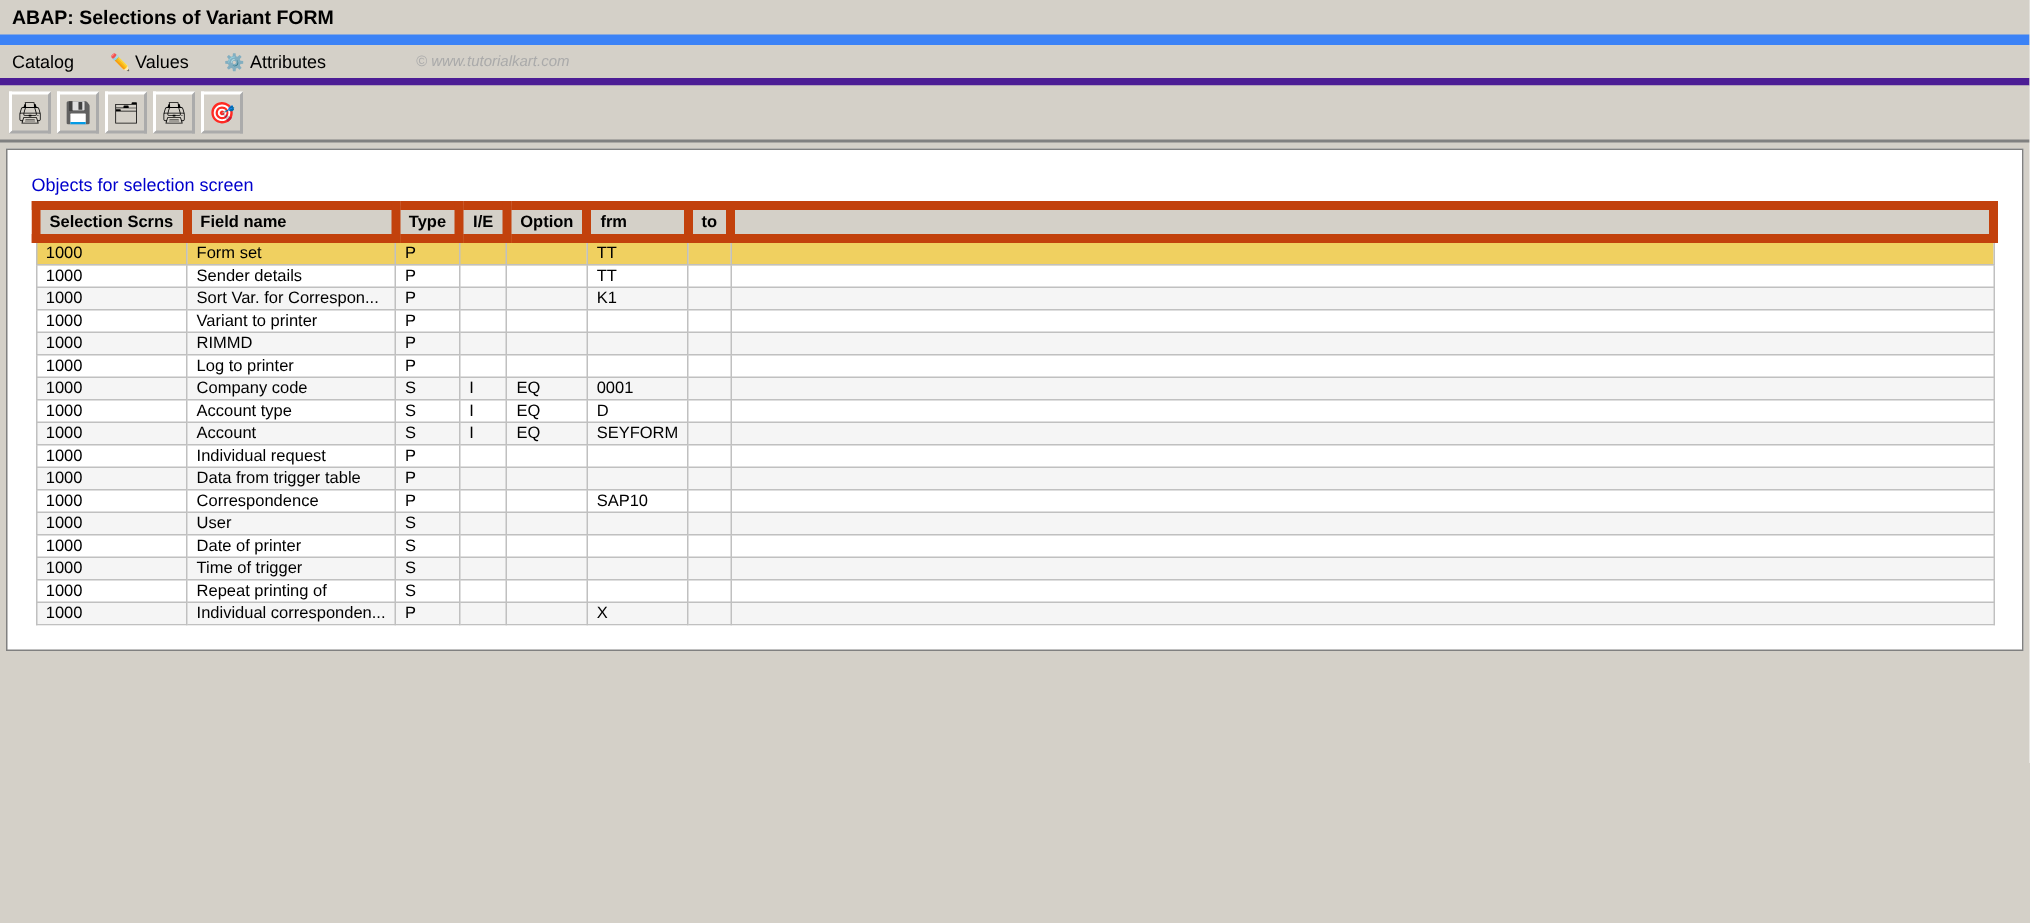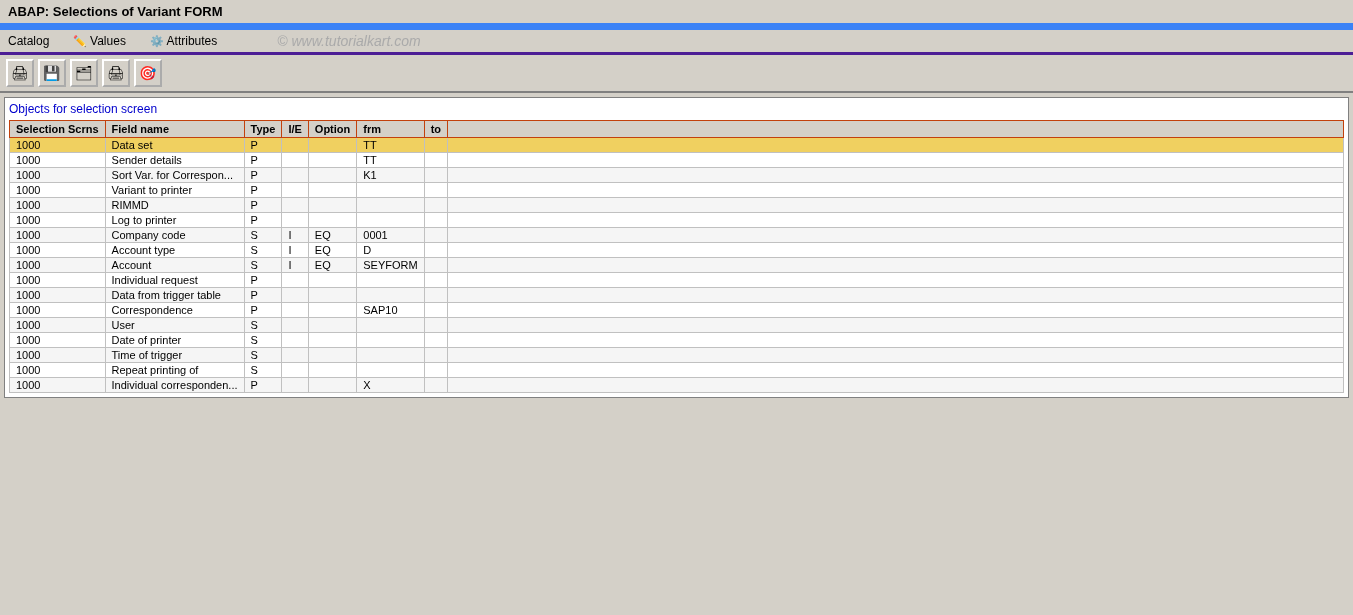--- a/index.html
+++ b/index.html
@@ -17,34 +17,34 @@
       font-size: 13px;
       color: #000;
       border-bottom: 7px solid #3b82f6;
     }
     .menu-bar {
       background: #d4d0c8;
       padding: 2px 4px;
       display: flex;
       align-items: center;
       gap: 16px;
-      border-bottom: 3px solid #4c1d95;
+      border-bottom: 5px solid #4c1d95;
     }
     .menu-item {
       display: flex;
       align-items: center;
       gap: 3px;
       cursor: pointer;
       padding: 2px 4px;
       color: #000;
       font-size: 12px;
     }
     .watermark {
       color: #aaa;
-      font-size: 14px;
+      font-size: 10px;
       margin-left: 40px;
       font-style: italic;
     }
     .toolbar {
       background: #d4d0c8;
       padding: 4px 6px;
       display: flex;
       align-items: center;
       gap: 4px;
       border-bottom: 2px solid #808080;
@@ -57,35 +57,35 @@
       cursor: pointer;
       display: flex;
       align-items: center;
       justify-content: center;
       font-size: 14px;
     }
     .content-area {
       background: #fff;
       margin: 4px;
       border: 1px solid #808080;
-      padding: 4px;
+      padding: 16px;
     }
     .section-label {
       color: #0000cc;
       font-size: 12px;
       margin-bottom: 4px;
     }
     .data-table {
       border-collapse: collapse;
       width: 100%;
       font-size: 11px;
     }
     .data-table th {
       background: #d4d0c8;
-      border: 1px solid #c2410c;
+      border: 6px solid #c2410c;
       padding: 2px 6px;
       text-align: left;
       font-weight: bold;
       white-space: nowrap;
     }
     .data-table td {
       border: 1px solid #c0c0c0;
       padding: 1px 6px;
       white-space: nowrap;
     }
@@ -159,21 +159,21 @@
           <th class="col-ie">I/E</th>
           <th class="col-option">Option</th>
           <th class="col-frm">frm</th>
           <th class="col-to">to</th>
           <th style="width:100%;"></th>
         </tr>
       </thead>
       <tbody id="table-body">
       <tr class="selected">
             <td>1000</td>
-            <td>Data set</td>
+            <td>Form set</td>
             <td>P</td>
             <td></td>
             <td></td>
             <td>TT</td>
             <td></td>
             <td></td>
           </tr>
           <tr class="odd">
             <td>1000</td>
             <td>Sender details</td>

